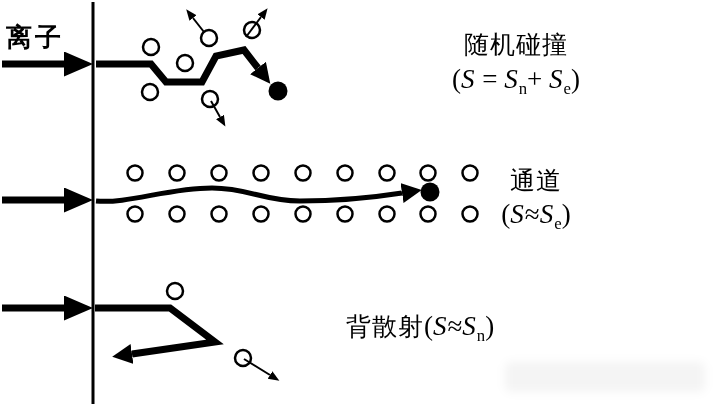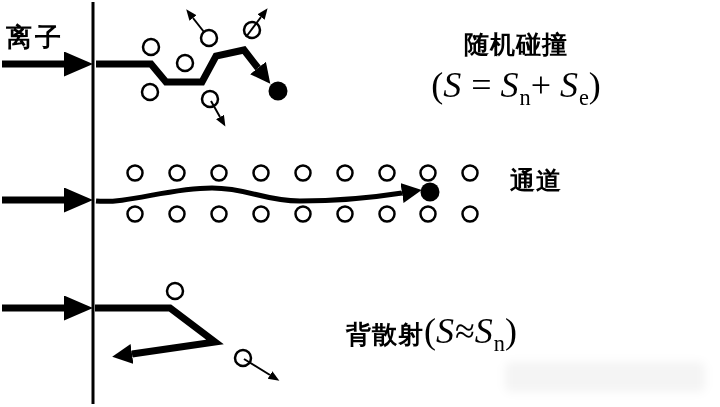--- a/index.html
+++ b/index.html
@@ -12,23 +12,23 @@
   }
   .stage svg { position:absolute; left:0; top:0; }
   .ink-stroke { stroke:var(--ink); }
   .ink-fill   { fill:var(--ink); stroke:none; }
   .atom       { fill:#ffffff; }
   .label, .caption { position:absolute; color:var(--ink); }
   .ion-label {
     left:6px; top:20px; font-size:26px; font-weight:700; letter-spacing:3px; white-space:nowrap;
   }
   .caption { text-align:center; }
-  .cap-title { font-size:25px; font-weight:700; letter-spacing:1px; white-space:nowrap; }
+  .cap-title { font-size:25px; font-weight:400; letter-spacing:1px; white-space:nowrap; }
   .cap-formula {
-    font-family:"Liberation Serif", serif; font-size:36px; font-weight:400;
+    font-family:"Liberation Serif", serif; font-size:27px; font-weight:400;
     letter-spacing:0; white-space:nowrap;
   }
   .cap-formula i { font-style:italic; padding-right:1px; }
   .cap-formula sub { font-size:0.62em; }
   .caption-random  { left:420px; top:28px;  width:192px; }
   .caption-random  .cap-formula { display:block; margin-top:3px; }
   .caption-channel { left:474px; top:151px; width:124px;margin-top:13px; }
   .caption-channel .cap-formula { display:block; margin-top:2px; }
   .caption-backscatter { left:346px; top:310px; text-align:left; white-space:nowrap; }
   .caption-backscatter .cap-title, .caption-backscatter .cap-formula { display:inline; }
@@ -97,20 +97,21 @@
 
   <div class="label ion-label">离子</div>
 
   <div class="caption caption-random">
     <div class="cap-title">随机碰撞</div>
     <div class="cap-formula"><span>(</span><i>S</i><span> = </span><i>S</i><sub>n</sub><span>+ </span><i>S</i><sub>e</sub><span>)</span></div>
   </div>
 
   <div class="caption caption-channel">
     <div class="cap-title">通道</div>
+    <div class="cap-formula"><span>(</span><i>S</i><span>≈</span><i>S</i><sub>e</sub><span>)</span></div>
   </div>
 
   <div class="caption caption-backscatter">
     <span class="cap-title">背散射</span><span class="cap-formula"><span>(</span><i>S</i><span>≈</span><i>S</i><sub>n</sub><span>)</span></span>
   </div>
 
   <div class="watermark"></div>
 </div>
 
 </body></html>

